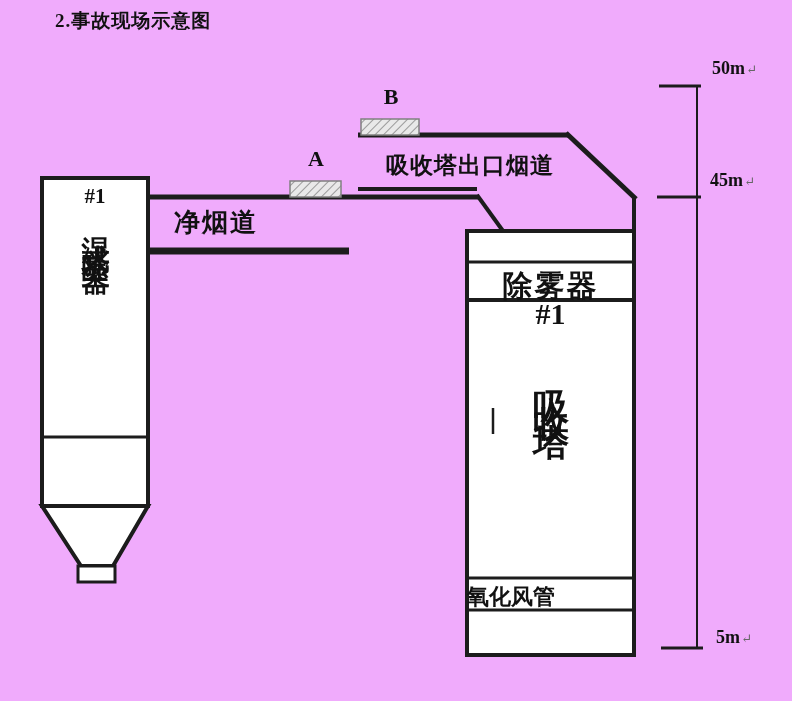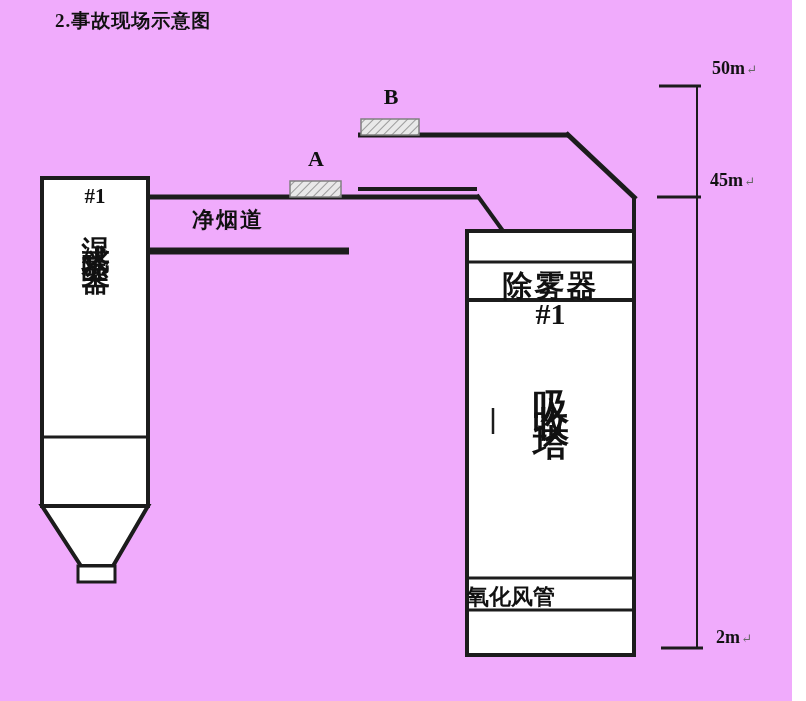--- a/index.html
+++ b/index.html
@@ -15,21 +15,21 @@
   #linework { position: absolute; left: 0; top: 0; }
   .label { position: absolute; font-weight: 700; white-space: nowrap; }
   .title { left: 55px; top: 8px; font-size: 19px; letter-spacing: 1px; }
 
   .vessel-number { left: 42px; top: 184px; width: 106px; text-align: center; font-size: 21px; }
   .vessel-name-wrap { left: 42px; top: 214px; width: 106px; height: 210px;
     display: flex; justify-content: center; align-items: flex-start; }
   .vert { writing-mode: vertical-lr; text-orientation: upright; font-weight: 700; }
   .vessel-name-wrap .vert { font-size: 28px; letter-spacing: 8px; }
 
-  .clean-flue-label { left: 192px; top: 205px; font-size: 22px; letter-spacing: 2px; }
+  .clean-flue-label { left: 174px; top: 205px; font-size: 26px; letter-spacing: 2px; }
   .marker-a-label { left: 292px; top: 146px; width: 48px; text-align: center; font-size: 22px; }
   .marker-b-label { left: 364px; top: 84px; width: 54px; text-align: center; font-size: 22px; }
   .outlet-flue-label { left: 386px; top: 150px; font-size: 23px; letter-spacing: 1px; }
 
   .demister-label { left: 467px; top: 266px; width: 167px; text-align: center; font-size: 30px; letter-spacing: 2px; }
   .tower-number { left: 467px; top: 297px; width: 167px; text-align: center; font-size: 30px; }
   .tower-name-wrap { left: 467px; top: 362px; width: 167px; height: 160px;
     display: flex; justify-content: center; align-items: flex-start; }
   .tower-name-wrap .vert { font-size: 36px; letter-spacing: 16px; }
   .oxidation-label { left: 467px; top: 582px; width: 167px; text-align: left; font-size: 22px; }
@@ -98,31 +98,32 @@
   <div class="label vessel-number">#1</div>
   <div class="label vessel-name-wrap">
     <span class="vert">湿式除尘器</span>
   </div>
 
   <div class="label clean-flue-label">净烟道</div>
 
   <div class="label marker-a-label">A</div>
   <div class="label marker-b-label">B</div>
 
+  <div class="label outlet-flue-label">吸收塔出口烟道</div>
 
   <div class="label demister-label">除雾器</div>
   <div class="label tower-number">#1</div>
   <div class="label tower-name-wrap">
     <span class="vert">吸收塔</span>
   </div>
   <div class="label oxidation-label">氧化风管</div>
 
   <div class="label scale-label scale-top">
     <span>50m</span><span class="mark">↵</span>
   </div>
   <div class="label scale-label scale-mid">
     <span>45m</span><span class="mark">↵</span>
   </div>
   <div class="label scale-label scale-bottom">
-    <span>2m</span><span class="mark">↵</span>
+    <span>5m</span><span class="mark">↵</span>
   </div>
 
 </div>
 
 </body></html>

